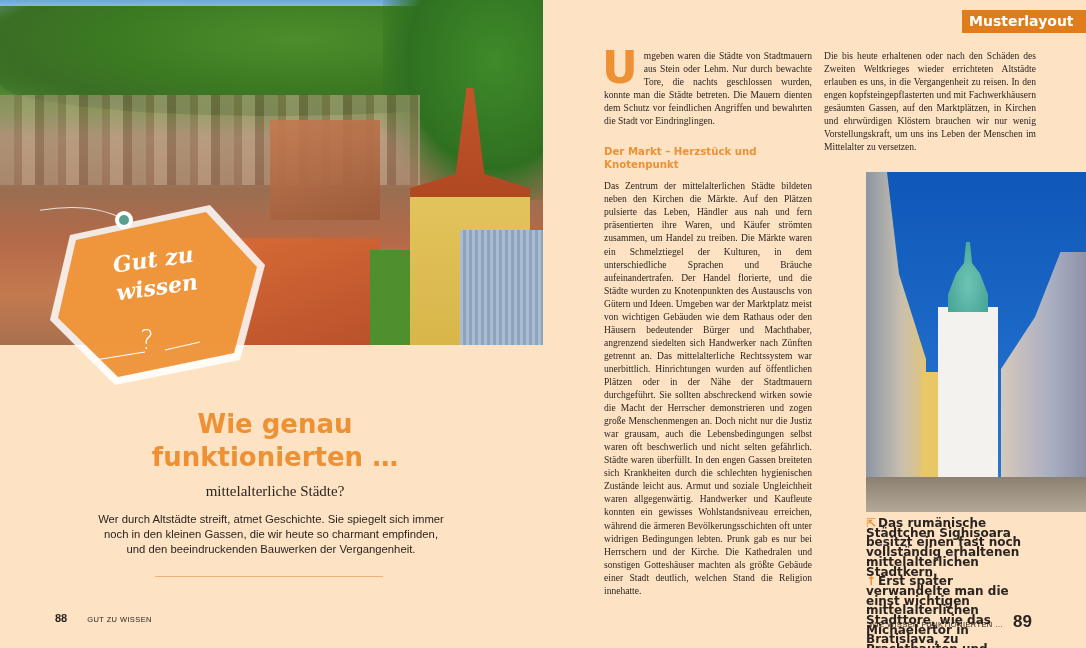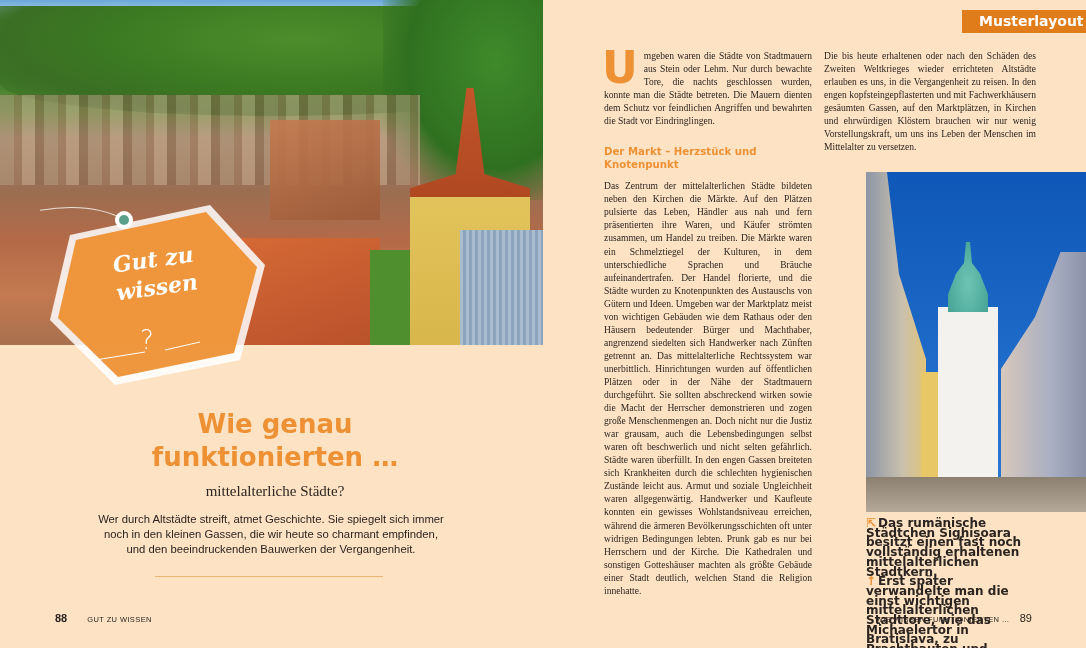--- a/index.html
+++ b/index.html
@@ -94,21 +94,21 @@
       display: flex; gap: 20px; align-items: baseline;
     }
     .folio-left .num { font-size: 11px; font-weight: bold; }
     .folio-left .label { font-size: 7.5px; letter-spacing: 0.4px; text-align: center; }
 
     
     .tag {
       position: absolute; left: 962px; top: 10px; width: 124px; height: 23px;
       background: #e07d1a; color: #fff;
       font-family: "DejaVu Sans", sans-serif; font-weight: bold; font-size: 14px;
-      line-height: 23px; padding-left: 17px;
+      line-height: 23px; padding-left: 7px;
     }
     .col {
       position: absolute; font-family: "Liberation Serif", serif;
       font-size: 9.55px; line-height: 13.05px; color: #2b2420;
     }
     .col1 { left: 604px; top: 49px; width: 208px; }
     .col2 { left: 824px; top: 49px; width: 212px; }
     .dropcap {
       float: left; font-family: "DejaVu Sans", sans-serif; font-weight: bold;
       color: #ee9134; font-size: 44px; line-height: 36px; margin: 1px 6px 0 -2px;
@@ -154,21 +154,21 @@
       font-family: "DejaVu Sans", sans-serif; font-size: 12px; line-height: 9.7px;
       color: #2b2420; font-weight: bold;
     }
     .caption .arrow { color: #ee9134; margin-right: 2px; }
 
     .folio-right {
       position: absolute; right: 54px; top: 612px;
       font-family: "Liberation Sans", sans-serif; color: #2b2420;
       display: flex; gap: 10px; align-items: baseline;
     }
-    .folio-right .num { font-size: 11px; font-weight: normal; }
+    .folio-right .num { font-size: 17px; font-weight: bold; }
     .folio-right .label { font-size: 7.5px; letter-spacing: 0.4px; }
   </style>
 </head>
 <body>
 
 <div class="spread">
 
   <div class="photo-left" title="Aerial view of Sighișoara old town with red roofs and green hills">
     <div class="hill"></div>
     <div class="trees-right"></div>

